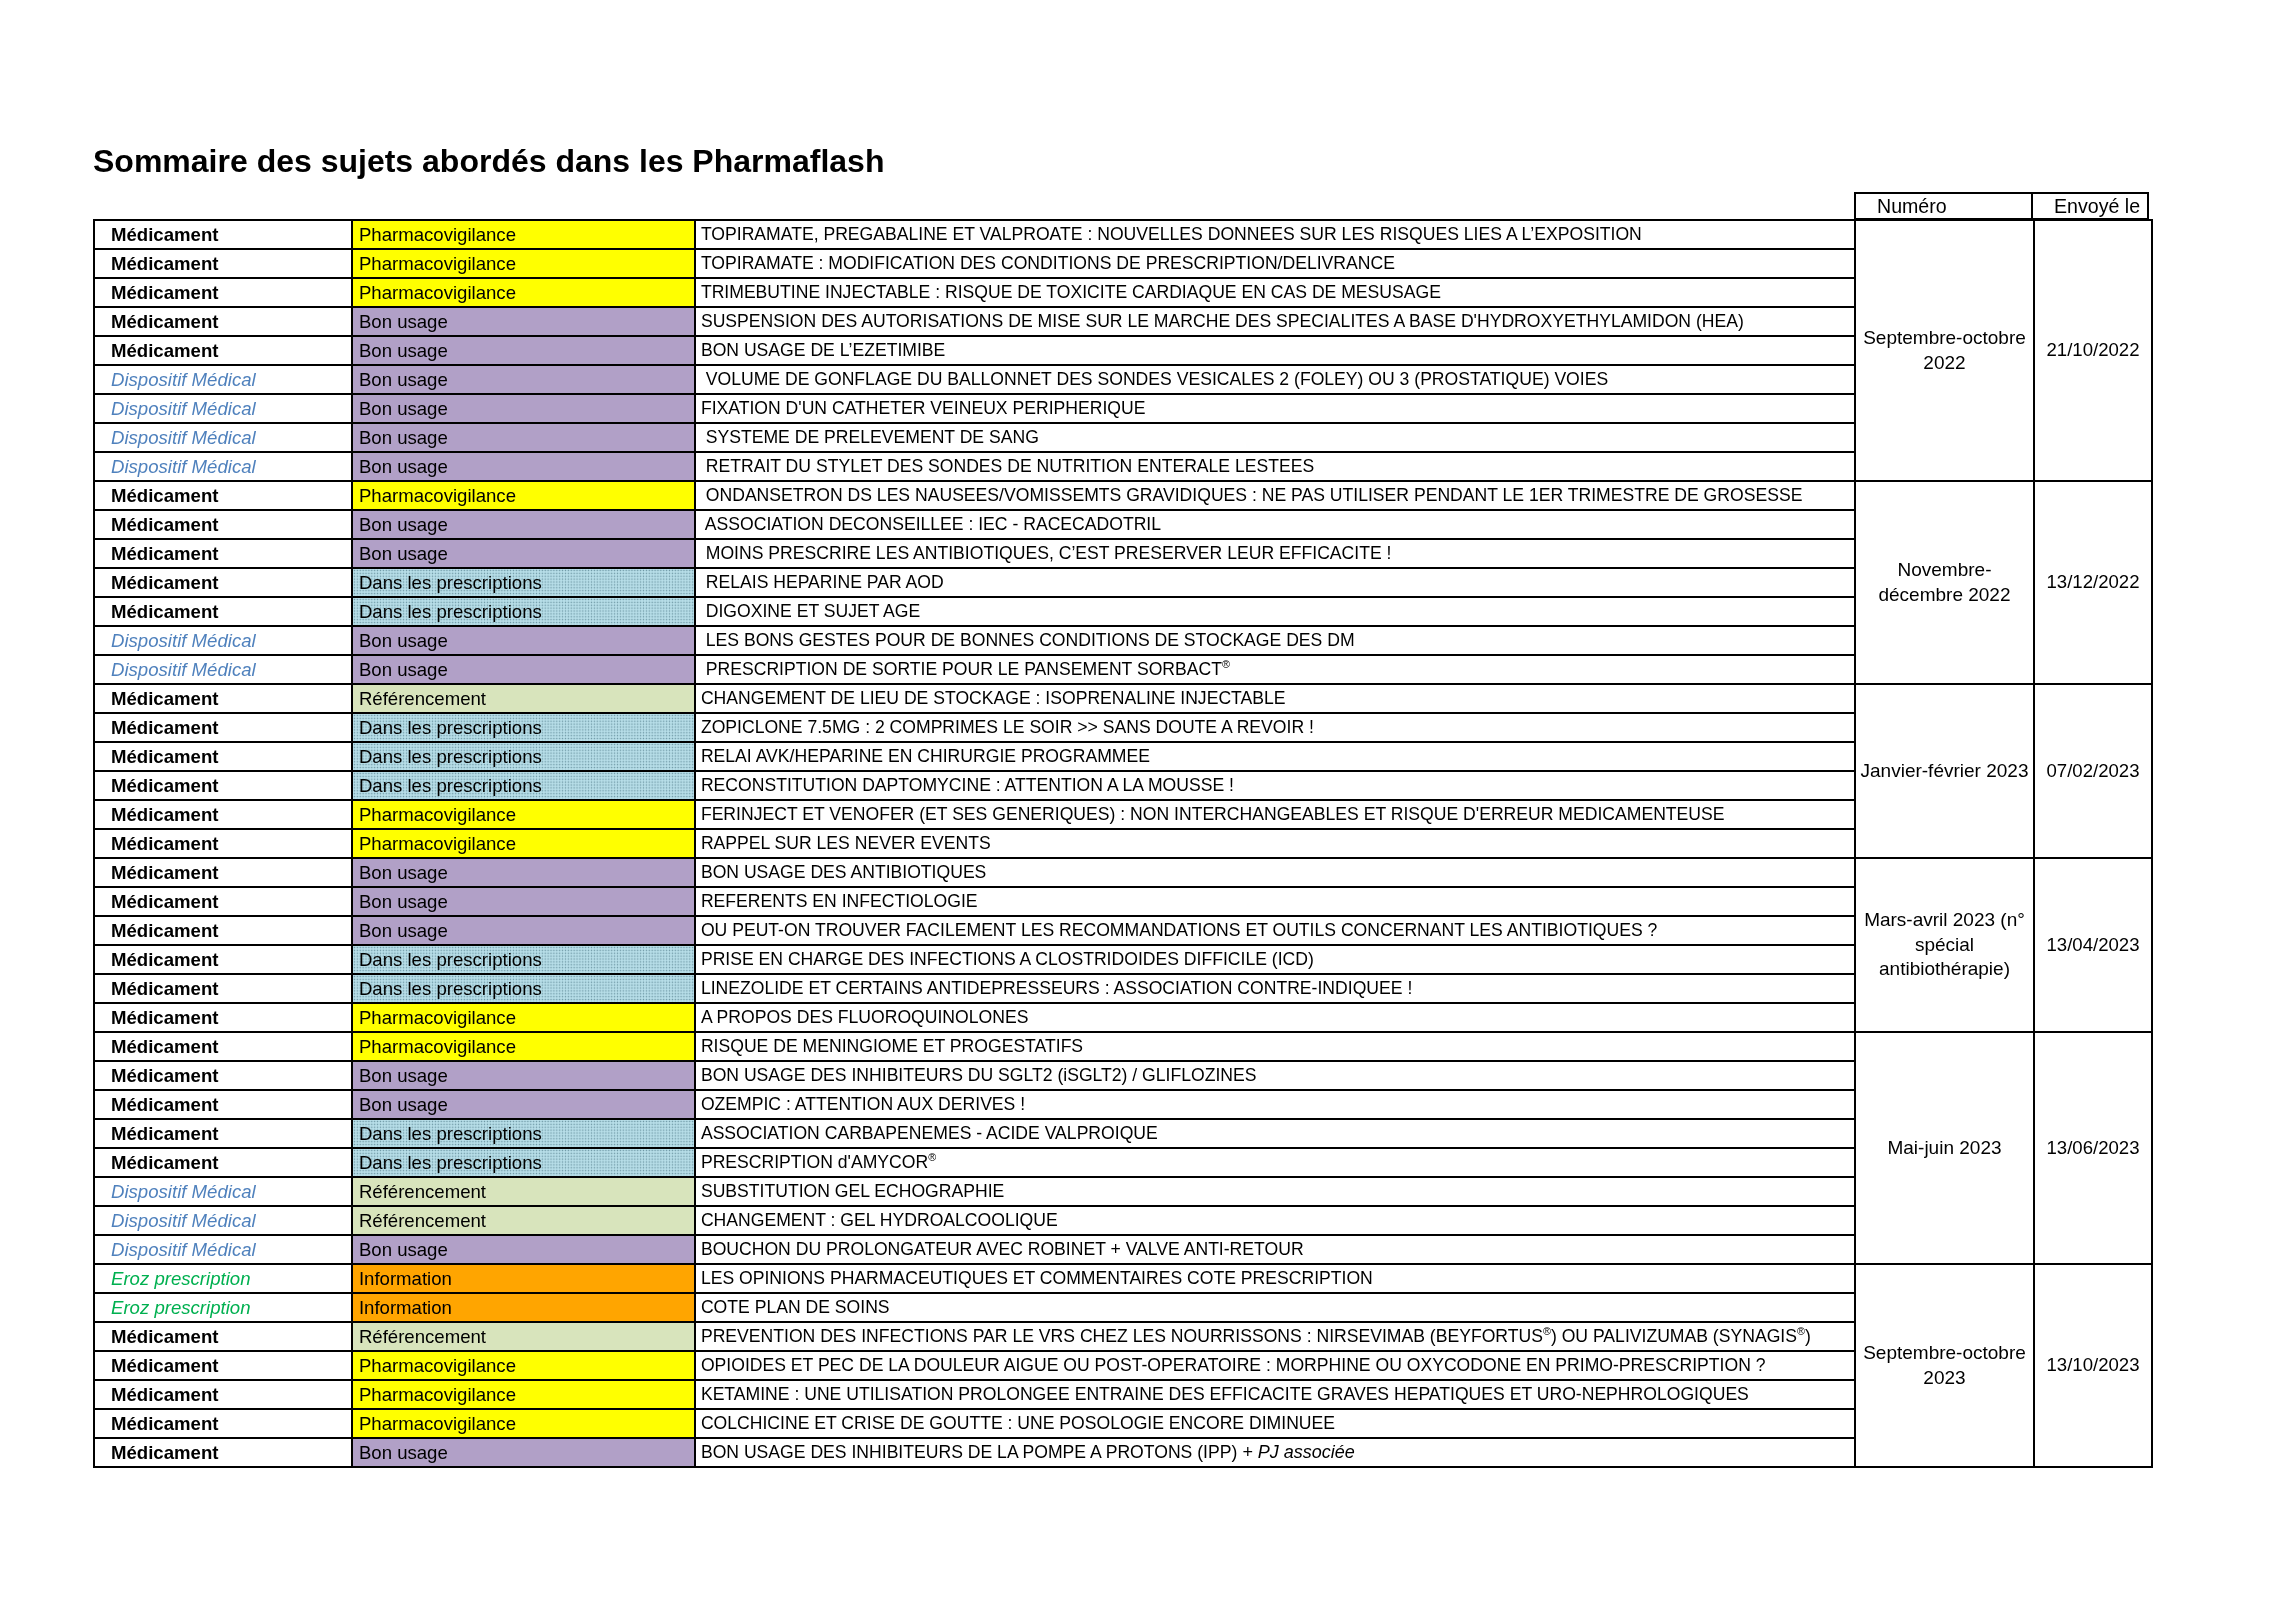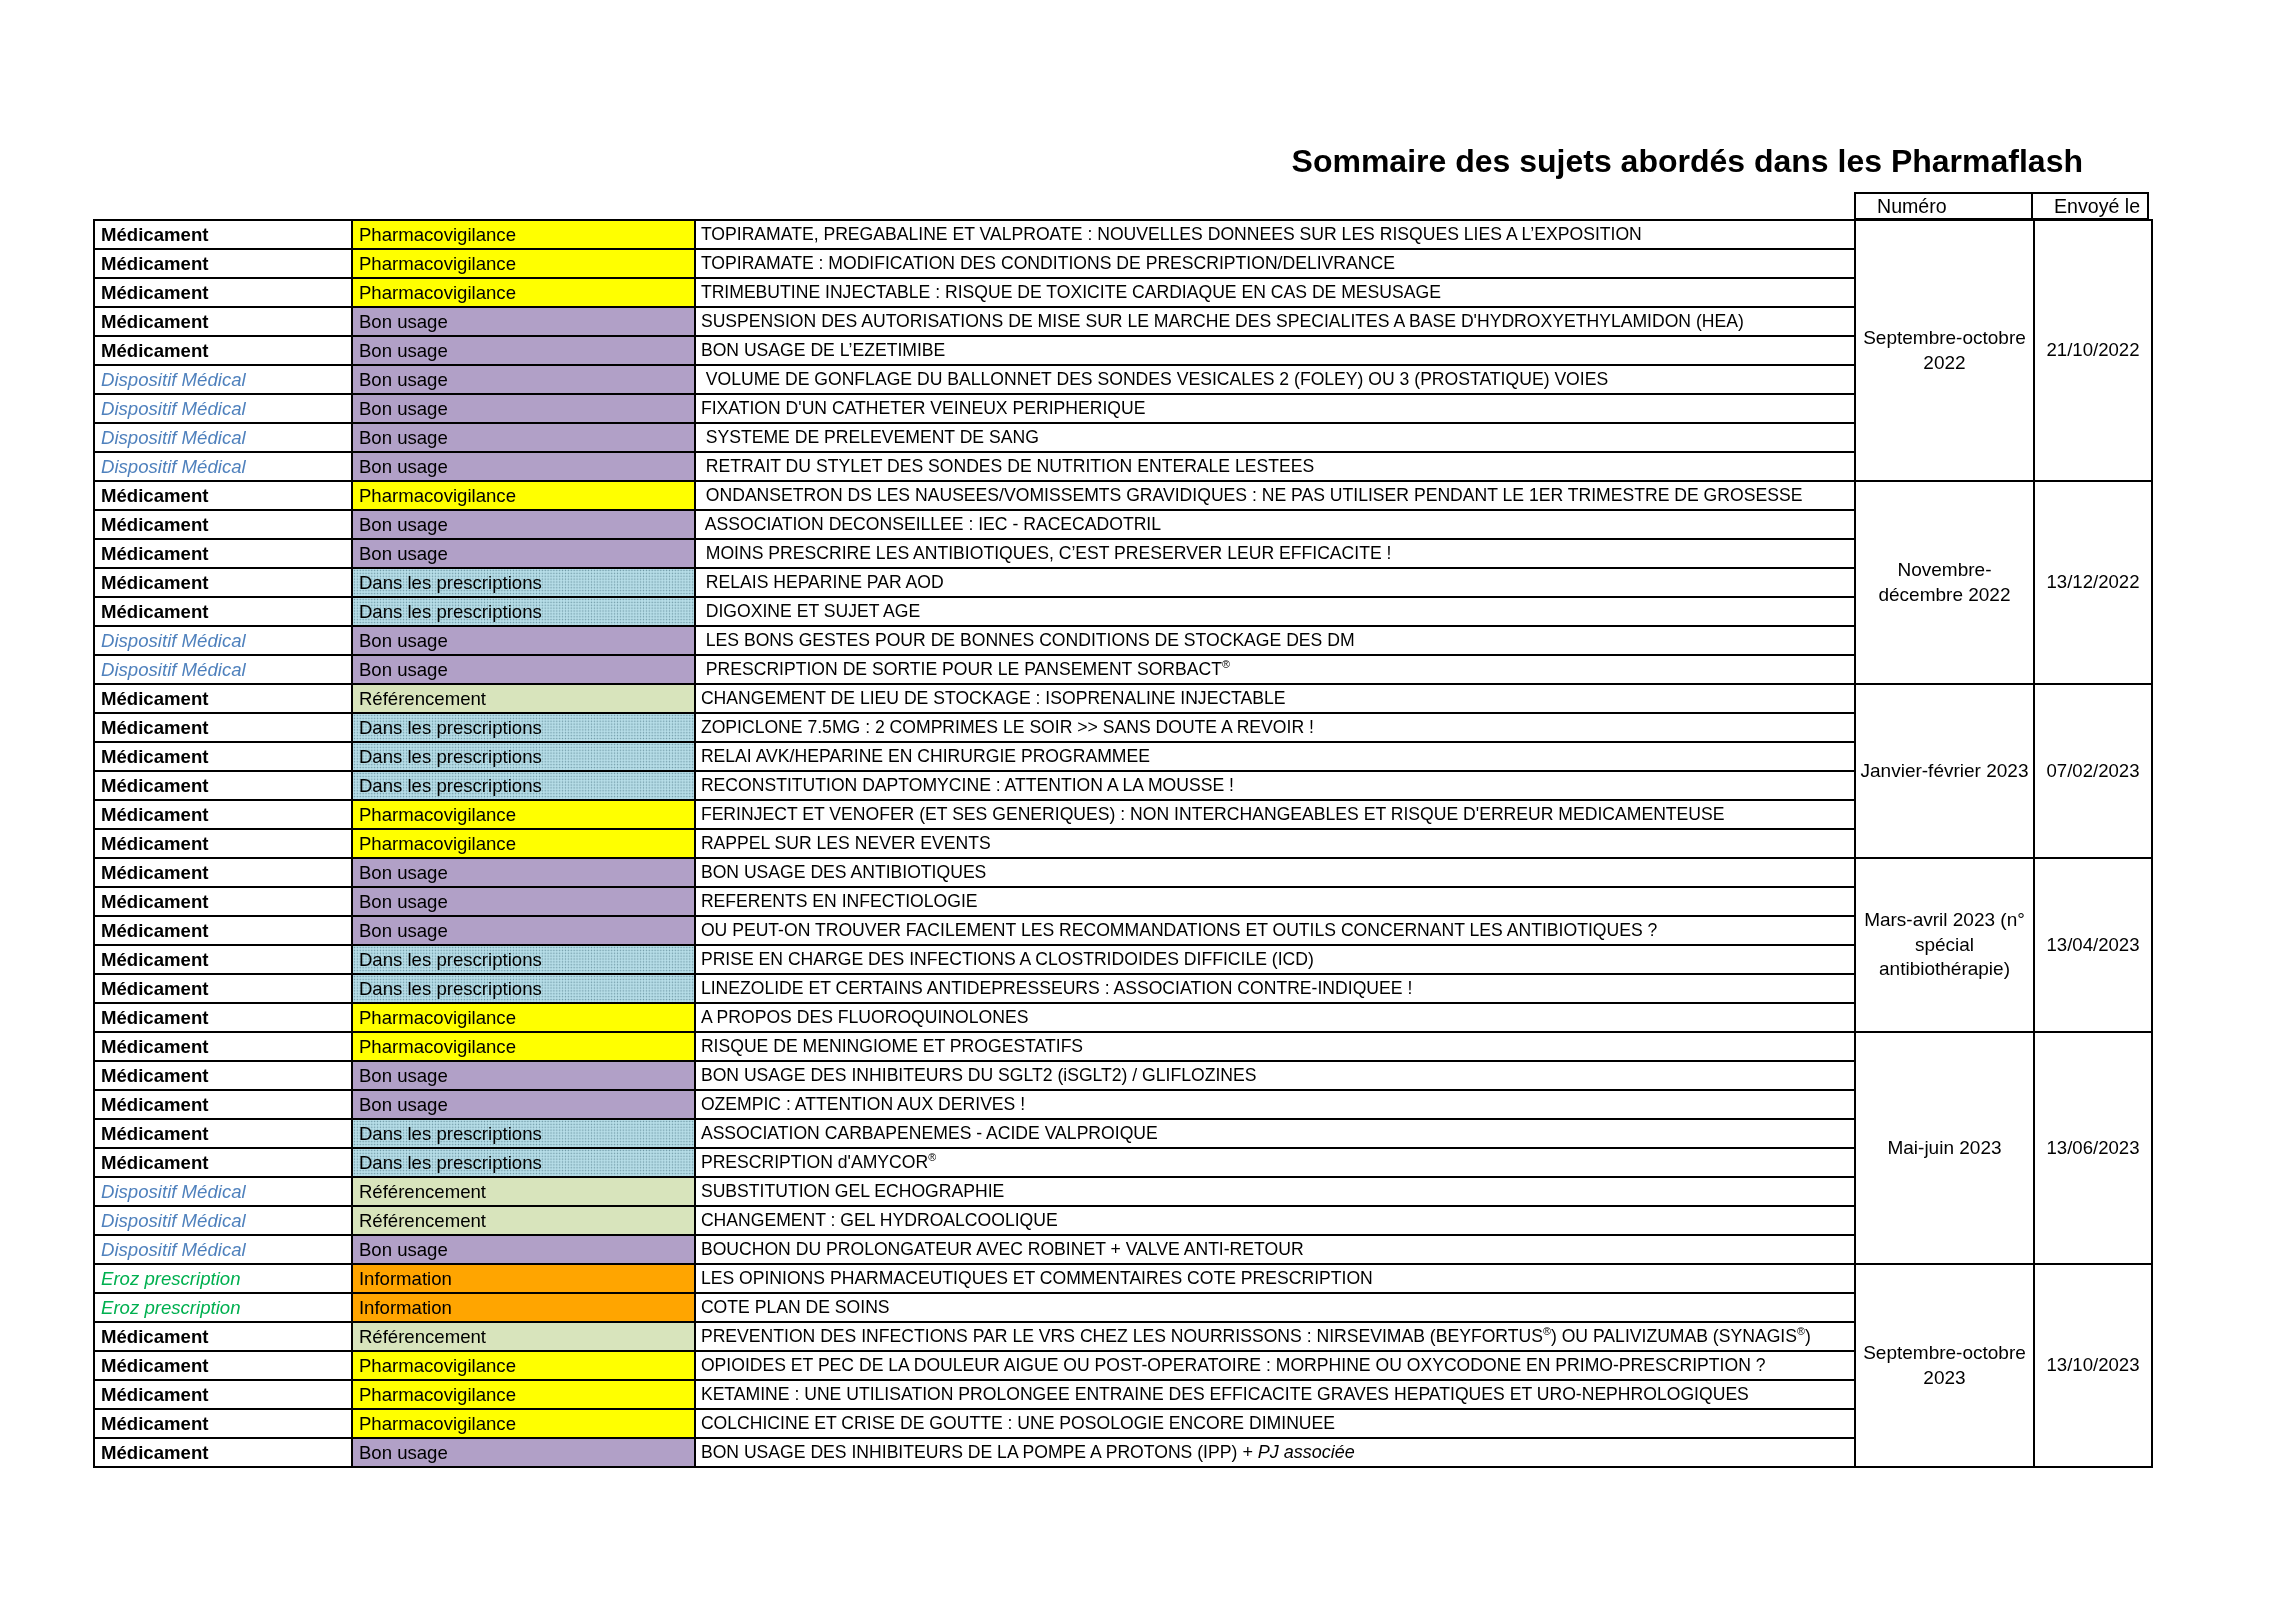--- a/index.html
+++ b/index.html
@@ -2,41 +2,41 @@
 <html style="--bg-pharma: #FFFF00; --bg-bon: #B1A0C7; --bg-dans: #B7DEE8; --bg-ref: #D8E4BC; --bg-info: #FFA500; --fg-dispositif: #4F81BD; --fg-eroz: #00B050; --border-c: #000000;"><head>
 <meta charset="utf-8">
 <style>
   html,body{margin:0;padding:0;}
   body{
     width:2293px;height:1621px;background:#ffffff;position:relative;
     font-family:"Liberation Sans", sans-serif;color:#000;
   }
   .title{
     position:absolute;top:143px;left:93px;width:1990px;
-    text-align:right;font-size:32px;font-weight:bold;letter-spacing:0;
+    text-align:left;font-size:32px;font-weight:bold;letter-spacing:0;
   }
   .hdr-wrap{position:absolute;left:1854px;top:192px;display:flex;}
   .hdr{
     box-sizing:border-box;height:28px;border:2px solid var(--border-c,#000);
     font-size:19.6px;display:flex;align-items:center;padding-left:21px;background:#fff;
   }
   .hdr-numero{width:179px;}
   .hdr-envoye{width:118px;margin-left:-2px;}
   table.summary{
     position:absolute;left:93px;top:219px;width:2058px;
     border-collapse:collapse;table-layout:fixed;
     border:2.9px solid var(--border-c,#000);
   }
   td{
     box-sizing:border-box;border:2px solid var(--border-c,#000);
     height:29px;padding:0;overflow:hidden;font-size:18.6px;line-height:1.05;
     vertical-align:middle;background:#fff;
   }
   tr.group-start td{border-top:2.9px solid var(--border-c,#000);}
-  td.cat{font-weight:bold;padding-left:6px;}
+  td.cat{font-weight:bold;padding-left:16px;}
   td.cat.dispositif-medical{color:var(--fg-dispositif,#4F81BD);font-style:italic;font-weight:normal;}
   td.cat.eroz-prescription{color:var(--fg-eroz,#00B050);font-style:italic;font-weight:normal;}
   td.type{padding-left:5.9px;}
   td.type.pharmacovigilance{background:var(--bg-pharma,#FFFF00);}
   td.type.bon-usage{background:var(--bg-bon,#B1A0C7);}
   td.type.dans-les-prescriptions{
     background-color:var(--bg-dans,#B7DEE8);
     background-image:radial-gradient(circle, rgba(45,90,105,.55) 0.8px, transparent 1px);
     background-size:2.9px 2.9px;
     margin-top:32px;

